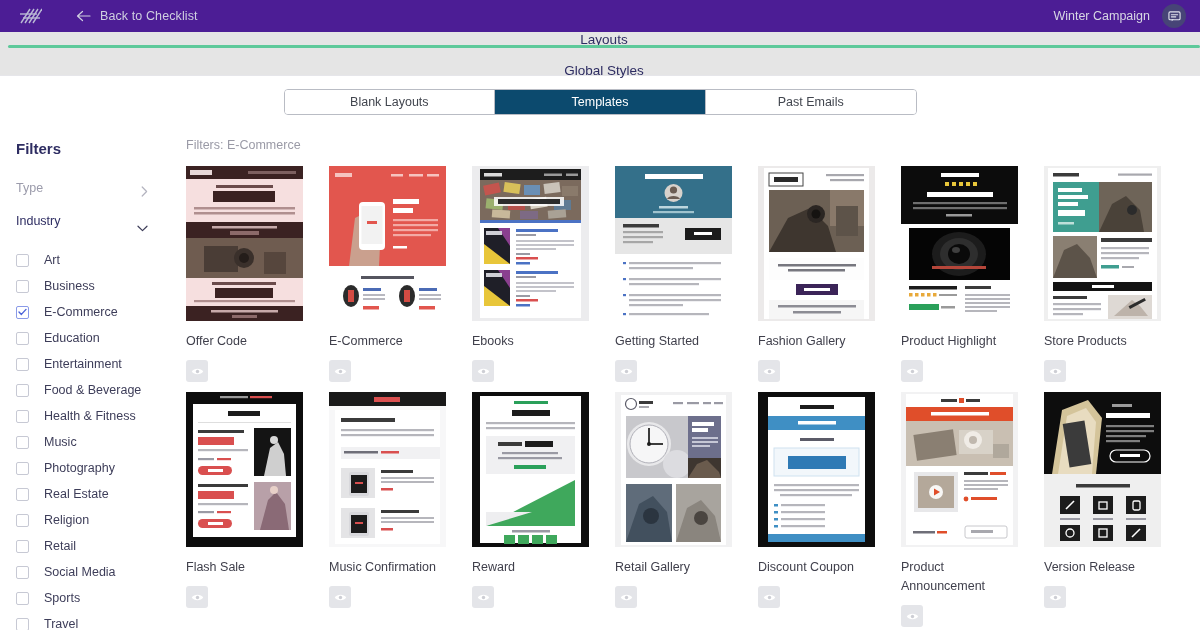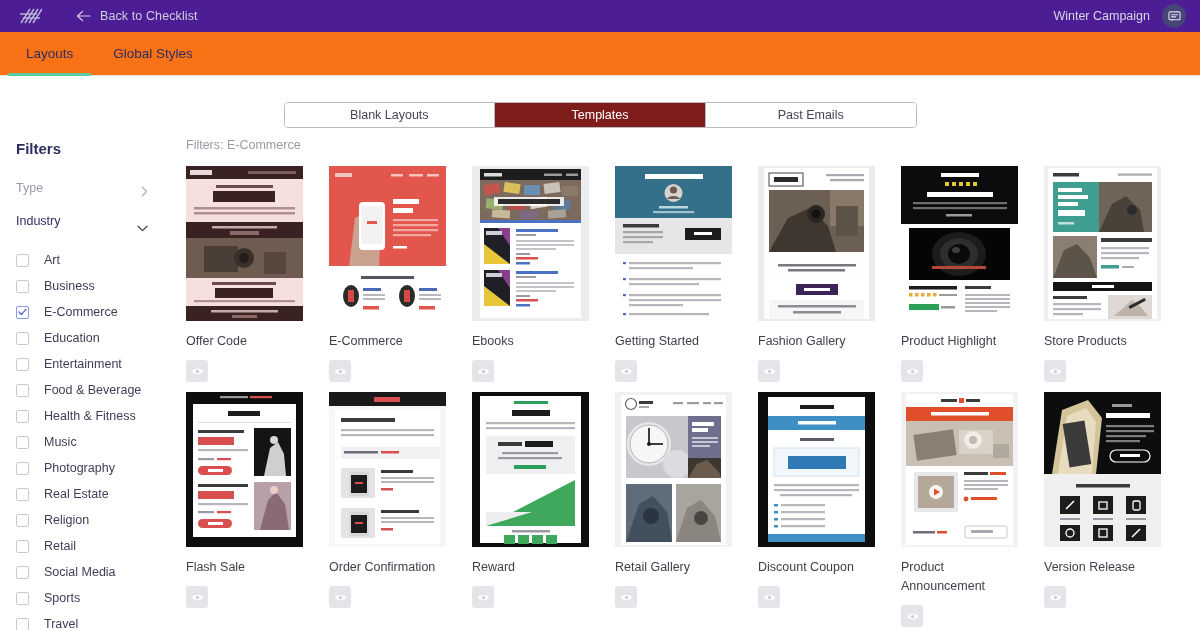--- a/index.html
+++ b/index.html
@@ -36,65 +36,66 @@
     width: 24px; height: 24px; border-radius: 50%;
     background: #474477;
     display: flex; align-items: center; justify-content: center;
     cursor: pointer;
   }
   .chat-btn svg { width: 13px; height: 13px; display: block; }
 
   
   .navbar {
     height: 44px;
-    background: #f97316;
+    background: #e5e5e5;
     border-bottom: 1px solid #e6e6ea;
     display: flex; align-items: stretch;
     padding-left: 8px;
     position: relative;
+    flex-direction: column;
   }
   .nav-tab {
     display: flex; align-items: center; justify-content: center;
     font-size: 13.5px; color: #2e2d62;
     padding: 0 18px;
     cursor: pointer;
     position: relative;
   }
   .nav-tab.first { min-width: 82px; }
   .nav-tab.active::after {
     content: "";
     position: absolute; left: 0; right: 0; bottom: -1px;
     height: 3px; background: #5ec99a;
     border-radius: 2px;
   }
 
   
   .segment-wrap {
     height: 52px;
-    display: flex; align-items: flex-end; justify-content: center;
+    display: flex; align-items: center; justify-content: center;
   }
   .segmented {
     display: flex;
     border: 1px solid #b9bcc4;
     border-radius: 4px;
     overflow: hidden;
     height: 26px;
     width: 633px;
   }
   .segment {
     flex: 1 1 0;
     display: flex; align-items: center; justify-content: center;
     font-size: 12.5px;
     color: #42464f;
     background: #ffffff;
     cursor: pointer;
     border-right: 1px solid #b9bcc4;
   }
   .segment:last-child { border-right: none; }
-  .segment.active { background: #7f1d1d; color: #ffffff; }
+  .segment.active { background: #0c4a6e; color: #ffffff; }
 
   
   .content {
     display: flex;
     height: calc(630px - 32px - 44px - 52px);
   }
 
   
   .sidebar {
     width: 180px; flex: 0 0 180px;
@@ -718,21 +719,21 @@
             <rect x="12" y="116" width="34" height="30" fill="#e4e4e6"></rect>
             <rect x="20" y="120" width="20" height="24" rx="2" fill="#d8d8dc"></rect>
             <rect x="22" y="123" width="16" height="18" fill="#1c1c1c"></rect>
             <rect x="26" y="130" width="8" height="2" fill="#d94f4f"></rect>
             <rect x="52" y="118" width="38" height="3" fill="#3b3b3b"></rect>
             <rect x="52" y="125" width="53" height="2" fill="#b6b6bc"></rect>
             <rect x="52" y="129" width="53" height="2" fill="#b6b6bc"></rect>
             <rect x="52" y="136" width="12" height="2.5" fill="#d94f4f"></rect>
           </svg>
         </div>
-        <div class="card-title">Order Confirmation</div>
+        <div class="card-title">Music Confirmation</div>
         <div class="eye-btn">
           <svg viewBox="0 0 13 9" xmlns="http://www.w3.org/2000/svg">
             <path d="M0.8 4.5 C3 0.8 10 0.8 12.2 4.5 C10 8.2 3 8.2 0.8 4.5 Z" fill="#ffffff"></path>
             <circle cx="6.5" cy="4.5" r="1.7" fill="#cdced4"></circle>
           </svg>
         </div>
       </div>
 
       <div class="card">
         <div class="thumb-box">

